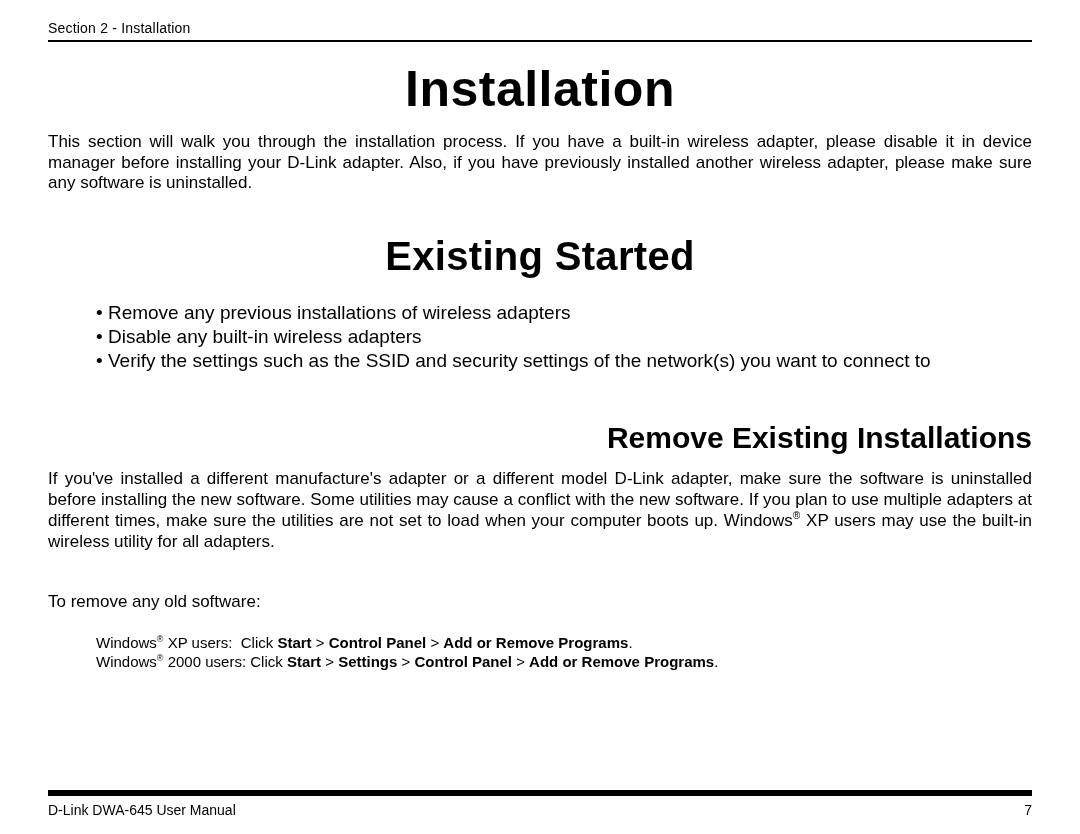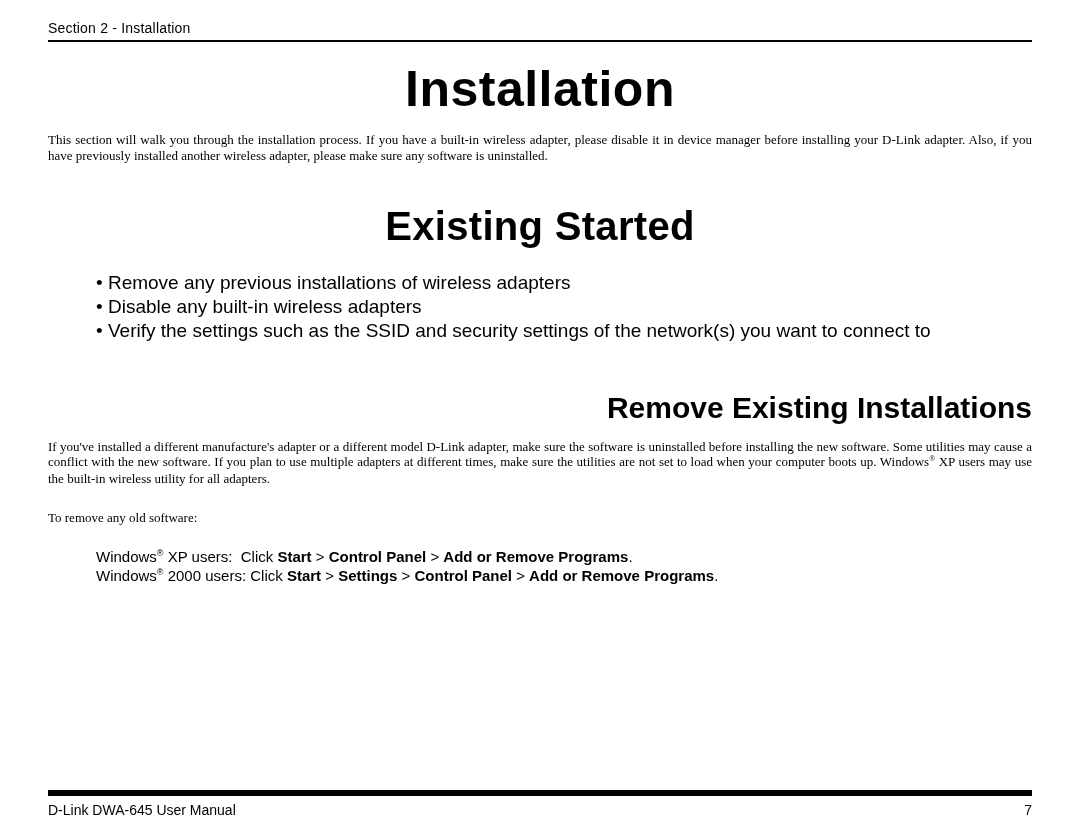--- a/index.html
+++ b/index.html
@@ -45,24 +45,23 @@
     letter-spacing: 0.3px;
   }
   h3.title-subsub {
     font-family: "Arial Narrow", "Helvetica Neue Condensed", Impact, sans-serif;
     font-weight: 800;
     font-size: 30px;
     text-align: right;
     margin: 48px 0 14px 0;
   }
   p.body, div.body {
-    font-size: 13px;
+    font-size: 17px;
     line-height: 1.22;
     margin: 0 0 6px 0;
-    font-family: Liberation Serif, serif;
   }
   p.justify {
     text-align: justify;
   }
   .bullets {
     font-size: 19px;
     line-height: 1.26;
     margin: 22px 0 0 48px;
   }
   .bullets .row::before {
@@ -109,21 +108,21 @@
       <div class="row">Disable any built-in wireless adapters</div>
       <div class="row">Verify the settings such as the SSID and security settings of the network(s) you want to connect to</div>
     </div>
 
     <h3 class="title-subsub">Remove Existing Installations</h3>
 
     <p class="body justify">
       <span>If you've installed a different manufacture's adapter or a different model D-Link adapter, make sure the software is uninstalled before installing the new software. Some utilities may cause a conflict with the new software. If you plan to use multiple adapters at different times, make sure the utilities are not set to load when your computer boots up. Windows</span><sup>®</sup><span> XP users may use the built-in wireless utility for all adapters.</span>
     </p>
 
-    <p class="body" style="margin-top:24px;">To remove any old software:</p>
+    <p class="body" style="margin-top:39px;">To remove any old software:</p>
 
     <div class="instr" style="margin-top:22px;">
       <div class="step"><span>Windows</span><sup>®</sup><span> XP users:  Click </span><b>Start</b><span> &gt; </span><b>Control Panel</b><span> &gt; </span><b>Add or Remove Programs</b><span>. </span></div>
       <div class="step"><span>Windows</span><sup>®</sup><span> 2000 users: Click </span><b>Start</b><span> &gt; </span><b>Settings</b><span> &gt; </span><b>Control Panel</b><span> &gt; </span><b>Add or Remove Programs</b><span>. </span></div>
     </div>
 
   </div>
 
   <div class="footer">
     <span>D-Link DWA-645 User Manual</span>

